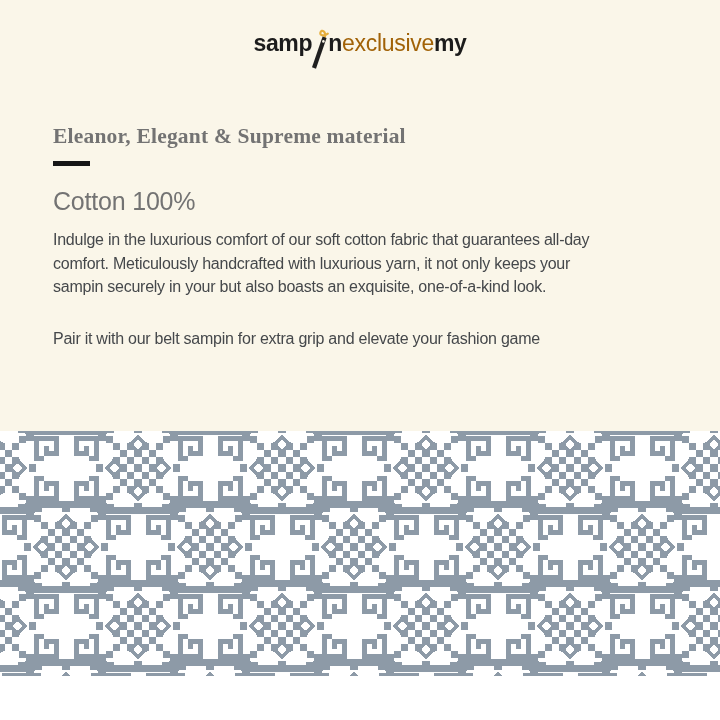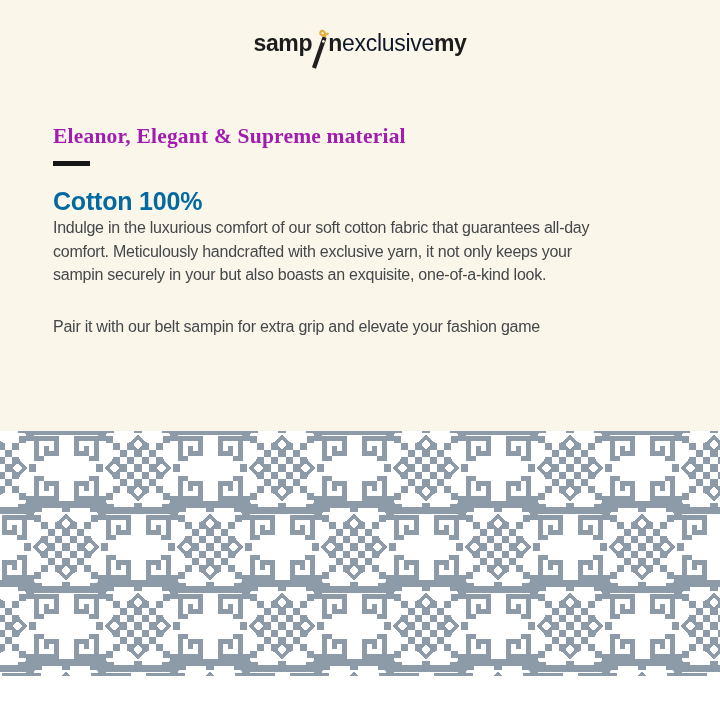--- a/index.html
+++ b/index.html
@@ -8,36 +8,36 @@
     font-family:"Liberation Sans",sans-serif;
     background:#FAF6E9;
   }
   
   .top{height:431px;position:relative;}
   .logo-row{
     padding-top:28px;display:flex;justify-content:center;align-items:baseline;
     font-size:23px;letter-spacing:-0.3px;line-height:30px;color:#1C1C1C;
   }
   .lt-bold{font-weight:700;}
-  .lt-reg{font-weight:400;color:#0f172a;}
+  .lt-reg{font-weight:400;color:#a16207;}
   .needle-wrap{width:20px;height:41px;margin:0 -2px -6px -2px;align-self:flex-end;}
   .content{padding:0 40px 0 53px;}
   .section-title{
     margin:60px 0 0 0;
     font-family:"Liberation Serif","DejaVu Serif",serif;
-    font-weight:700;font-size:21.5px;letter-spacing:0.2px;color:#a21caf;line-height:27px;
+    font-weight:700;font-size:21.5px;letter-spacing:0.2px;color:#737373;line-height:27px;
   }
   .divider{width:37px;height:5px;background:#161616;margin-top:11px;}
   .product-heading{
-    margin:20px 0 0 0;font-size:25px;font-weight:700;letter-spacing:-0.2px;
-    color:#0369a1;line-height:30px;
+    margin:20px 0 0 0;font-size:25px;font-weight:400;letter-spacing:-0.2px;
+    color:#737373;line-height:30px;
   }
   .body-par{margin:0;padding:0;color:#45484B;font-size:16px;letter-spacing:-0.25px;}
   .body-par .pline{line-height:23.5px;white-space:nowrap;}
-  .par-1{}
+  .par-1{margin-top:12px;}
   .par-2{margin-top:28px;}
   
   .pattern-area{height:289px;background:#FFFFFF;position:relative;}
   .pattern-area svg{display:block;shape-rendering:crispEdges;}
 </style>
 </head>
 <body>
 
 <div class="page">
 
@@ -58,21 +58,21 @@
     </div>
 
     <div class="content">
       <h2 class="section-title">Eleanor, Elegant &amp; Supreme material</h2>
       <div class="divider"></div>
 
       <h1 class="product-heading">Cotton 100%</h1>
 
       <div class="body-par par-1">
         <div class="pline">Indulge in the luxurious comfort of our soft cotton fabric that guarantees all-day</div>
-        <div class="pline">comfort. Meticulously handcrafted with exclusive yarn, it not only keeps your</div>
+        <div class="pline">comfort. Meticulously handcrafted with luxurious yarn, it not only keeps your</div>
         <div class="pline">sampin securely in your but also boasts an exquisite, one-of-a-kind look.</div>
       </div>
 
       <div class="body-par par-2">
         <div class="pline">Pair it with our belt sampin for extra grip and elevate your fashion game</div>
       </div>
     </div>
   </div>
 
   <div class="pattern-area">

